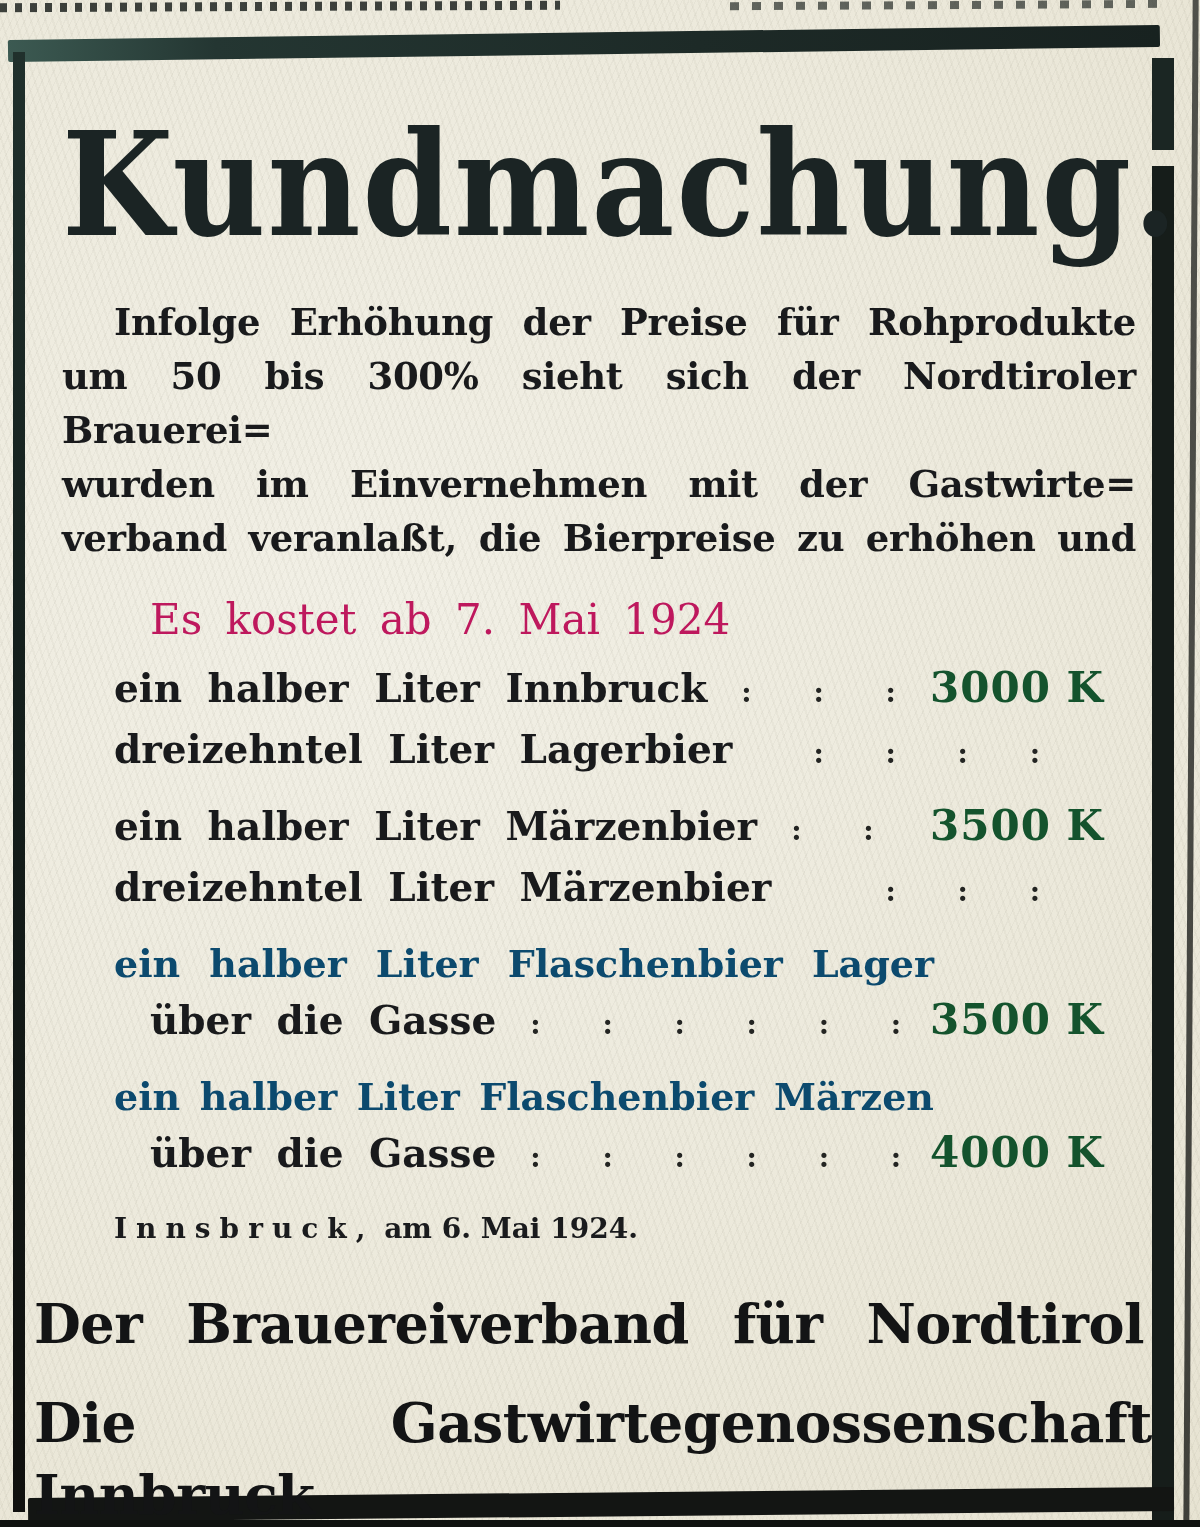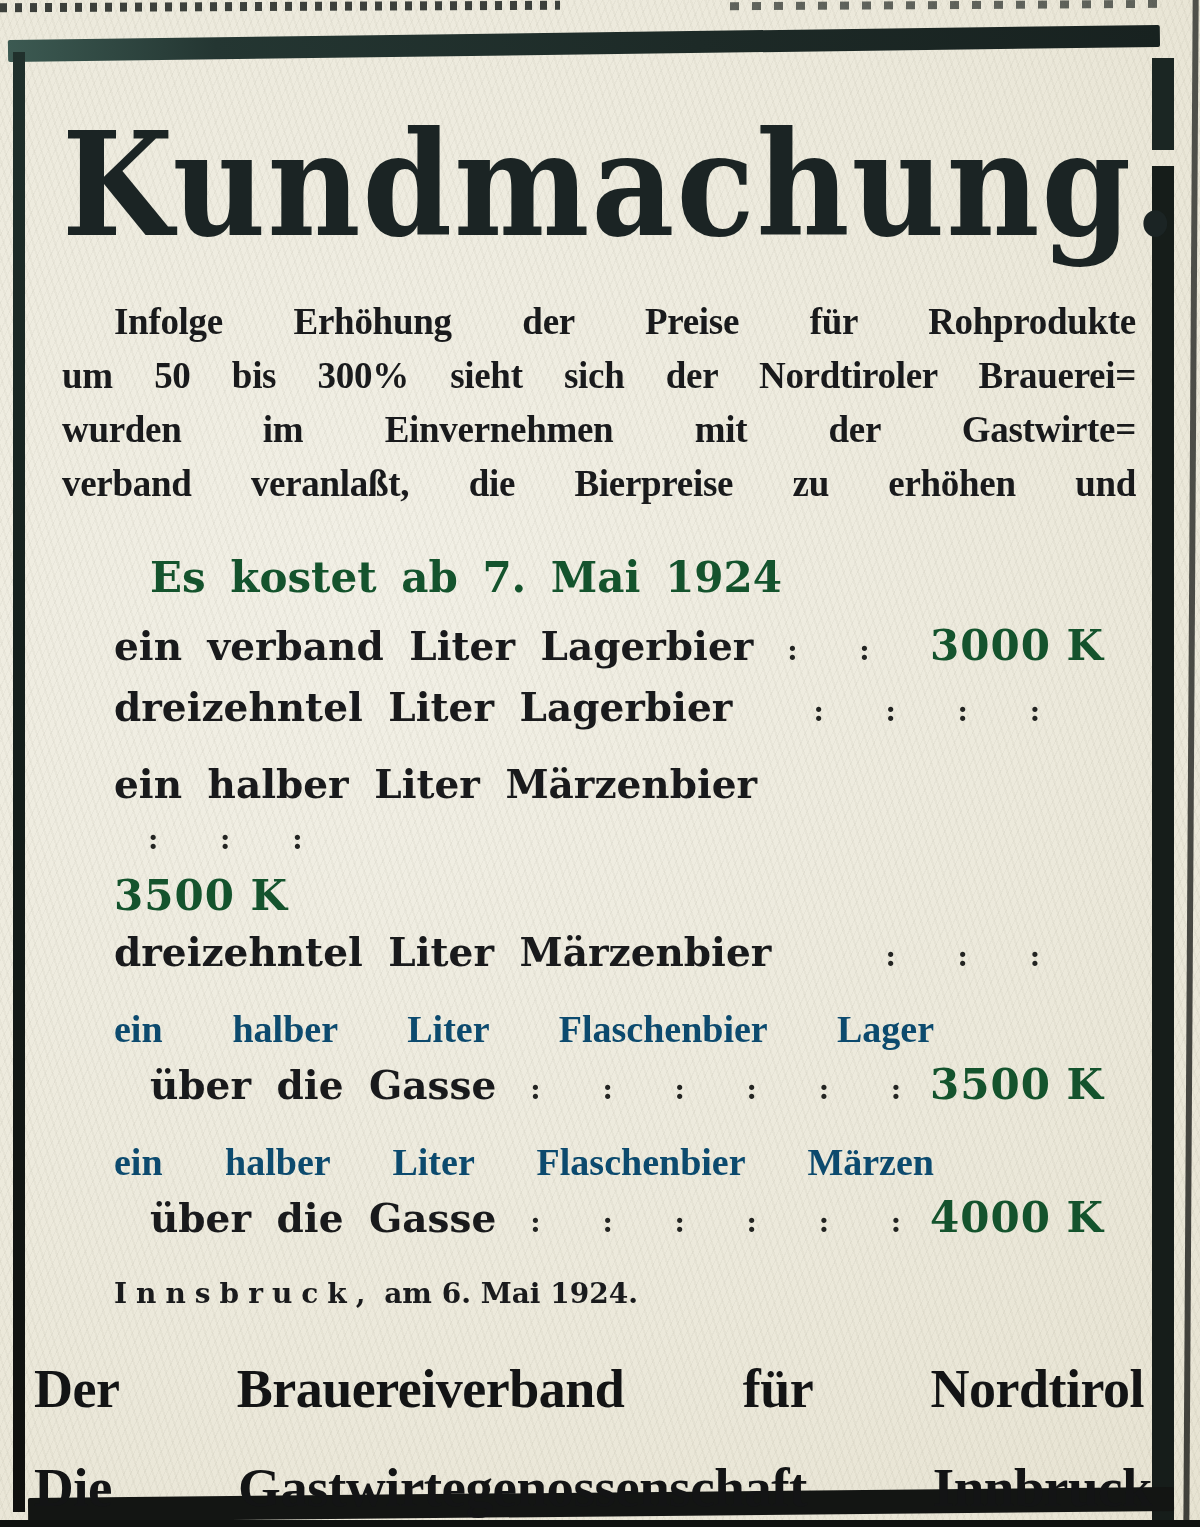--- a/index.html
+++ b/index.html
@@ -51,42 +51,42 @@
   .frame-bottom-strip{
     position:absolute;bottom:0;left:0;width:1200px;height:7px;background:#101210;
   }
   
   .content{position:absolute;left:62px;top:80px;width:1074px;}
   .title{
     margin:8px 0 34px 0;text-align:center;
     font-size:128px;font-weight:700;letter-spacing:2px;line-height:1.35;
     color:#1b2424;transform:scaleY(1.12);transform-origin:center top;
   }
-  .just{text-align:justify;text-align-last:justify;font-family:Liberation Serif, serif;}
+  .just{text-align:justify;text-align-last:justify;}
   .pline{
     font-size:37px;font-weight:700;line-height:54px;letter-spacing:-0.3px;
     word-spacing:6px;color:#191a1c;
   }
   .pline.indent{padding-left:52px;}
   .kostet{
-    margin:42px 0 16px 88px;font-size:42px;font-weight:700;color:#14532d;
+    margin:30px 0 16px 88px;font-size:42px;font-weight:400;color:#be185d;
     word-spacing:10px;
   }
   .price-row{
     display:flex;align-items:baseline;
     padding-left:52px;padding-right:32px;line-height:56px;
   }
   .item-label{font-size:39px;font-weight:700;word-spacing:12px;white-space:nowrap;color:#191a1c;}
   .leader{
     flex:1;overflow:hidden;white-space:nowrap;text-align:right;
     padding:0 38px 0 34px;letter-spacing:26px;
     font-size:28px;font-weight:700;color:#232422;
   }
   .price{font-size:42px;font-weight:700;letter-spacing:1px;white-space:nowrap;color:#14532d;}
-  .gap-md{margin-top:16px;flex-direction:column;}
+  .gap-md{margin-top:16px;}
   .gap-sm{margin-top:0;}
   .wrap-line{
     margin-top:16px;padding-left:52px;width:820px;
     font-size:38px;font-weight:700;line-height:56px;color:#0c4a6e;
   }
   .cont-indent .item-label{padding-left:36px;}
   .dateline{
     margin:26px 0 0 52px;font-size:28px;font-weight:700;color:#1a1b1d;
   }
   .dateline .city{letter-spacing:9px;}
@@ -116,21 +116,21 @@
   <div>
     <div class="pline just indent">Infolge Erhöhung der Preise für Rohprodukte</div>
     <div class="pline just">um 50 bis 300% sieht sich der Nordtiroler Brauerei=</div>
     <div class="pline just">wurden im Einvernehmen mit der Gastwirte=</div>
     <div class="pline just">verband veranlaßt, die Bierpreise zu erhöhen und</div>
   </div>
 
   <div class="kostet">Es kostet ab 7. Mai 1924</div>
 
   <div class="price-row">
-    <span class="item-label">ein verband Liter Lagerbier</span>
+    <span class="item-label">ein halber Liter Innbruck</span>
     <span class="leader">: : : :</span>
     <span class="price">3000 K</span>
   </div>
   <div class="price-row gap-sm">
     <span class="item-label">dreizehntel Liter Lagerbier</span>
     <span class="leader">: : : :</span>
   </div>
 
   <div class="price-row gap-md">
     <span class="item-label">ein halber Liter Märzenbier</span>

